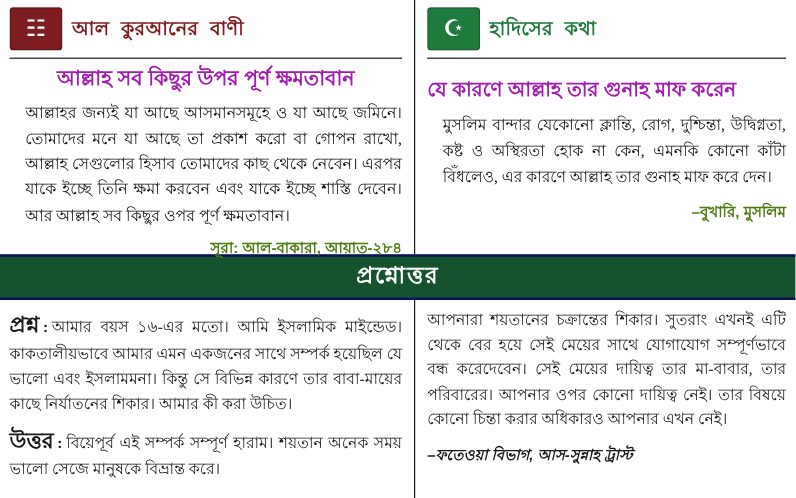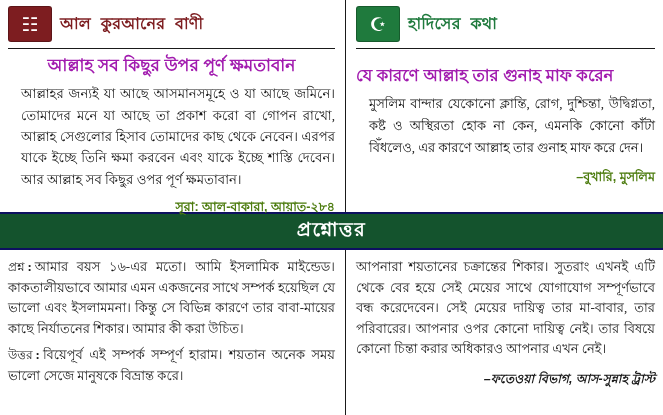--- a/index.html
+++ b/index.html
@@ -154,33 +154,32 @@
     padding: 7px 8px 4px 10px;
   }
   .qa-block {
     font-size: 13px;
     line-height: 1.58;
     text-align: justify;
     margin-bottom: 6px;
   }
   .qa-label {
     font-family: "Liberation Sans", sans-serif;
-    font-weight: normal;
-    font-size: 12px;
+    font-weight: bold;
+    font-size: 18px;
   }
   .qa-sep {
     font-weight: bold;
     padding: 0 3px;
   }
   .qa-attrib {
     font-family: "Liberation Sans", sans-serif;
     font-style: italic;
     font-weight: bold;
     font-size: 12.4px;
-    text-align: right;
     margin-top: 10px;
   }
 </style>
 </head>
 <body>
 
 <div class="page">
 
   <div class="top">
 

